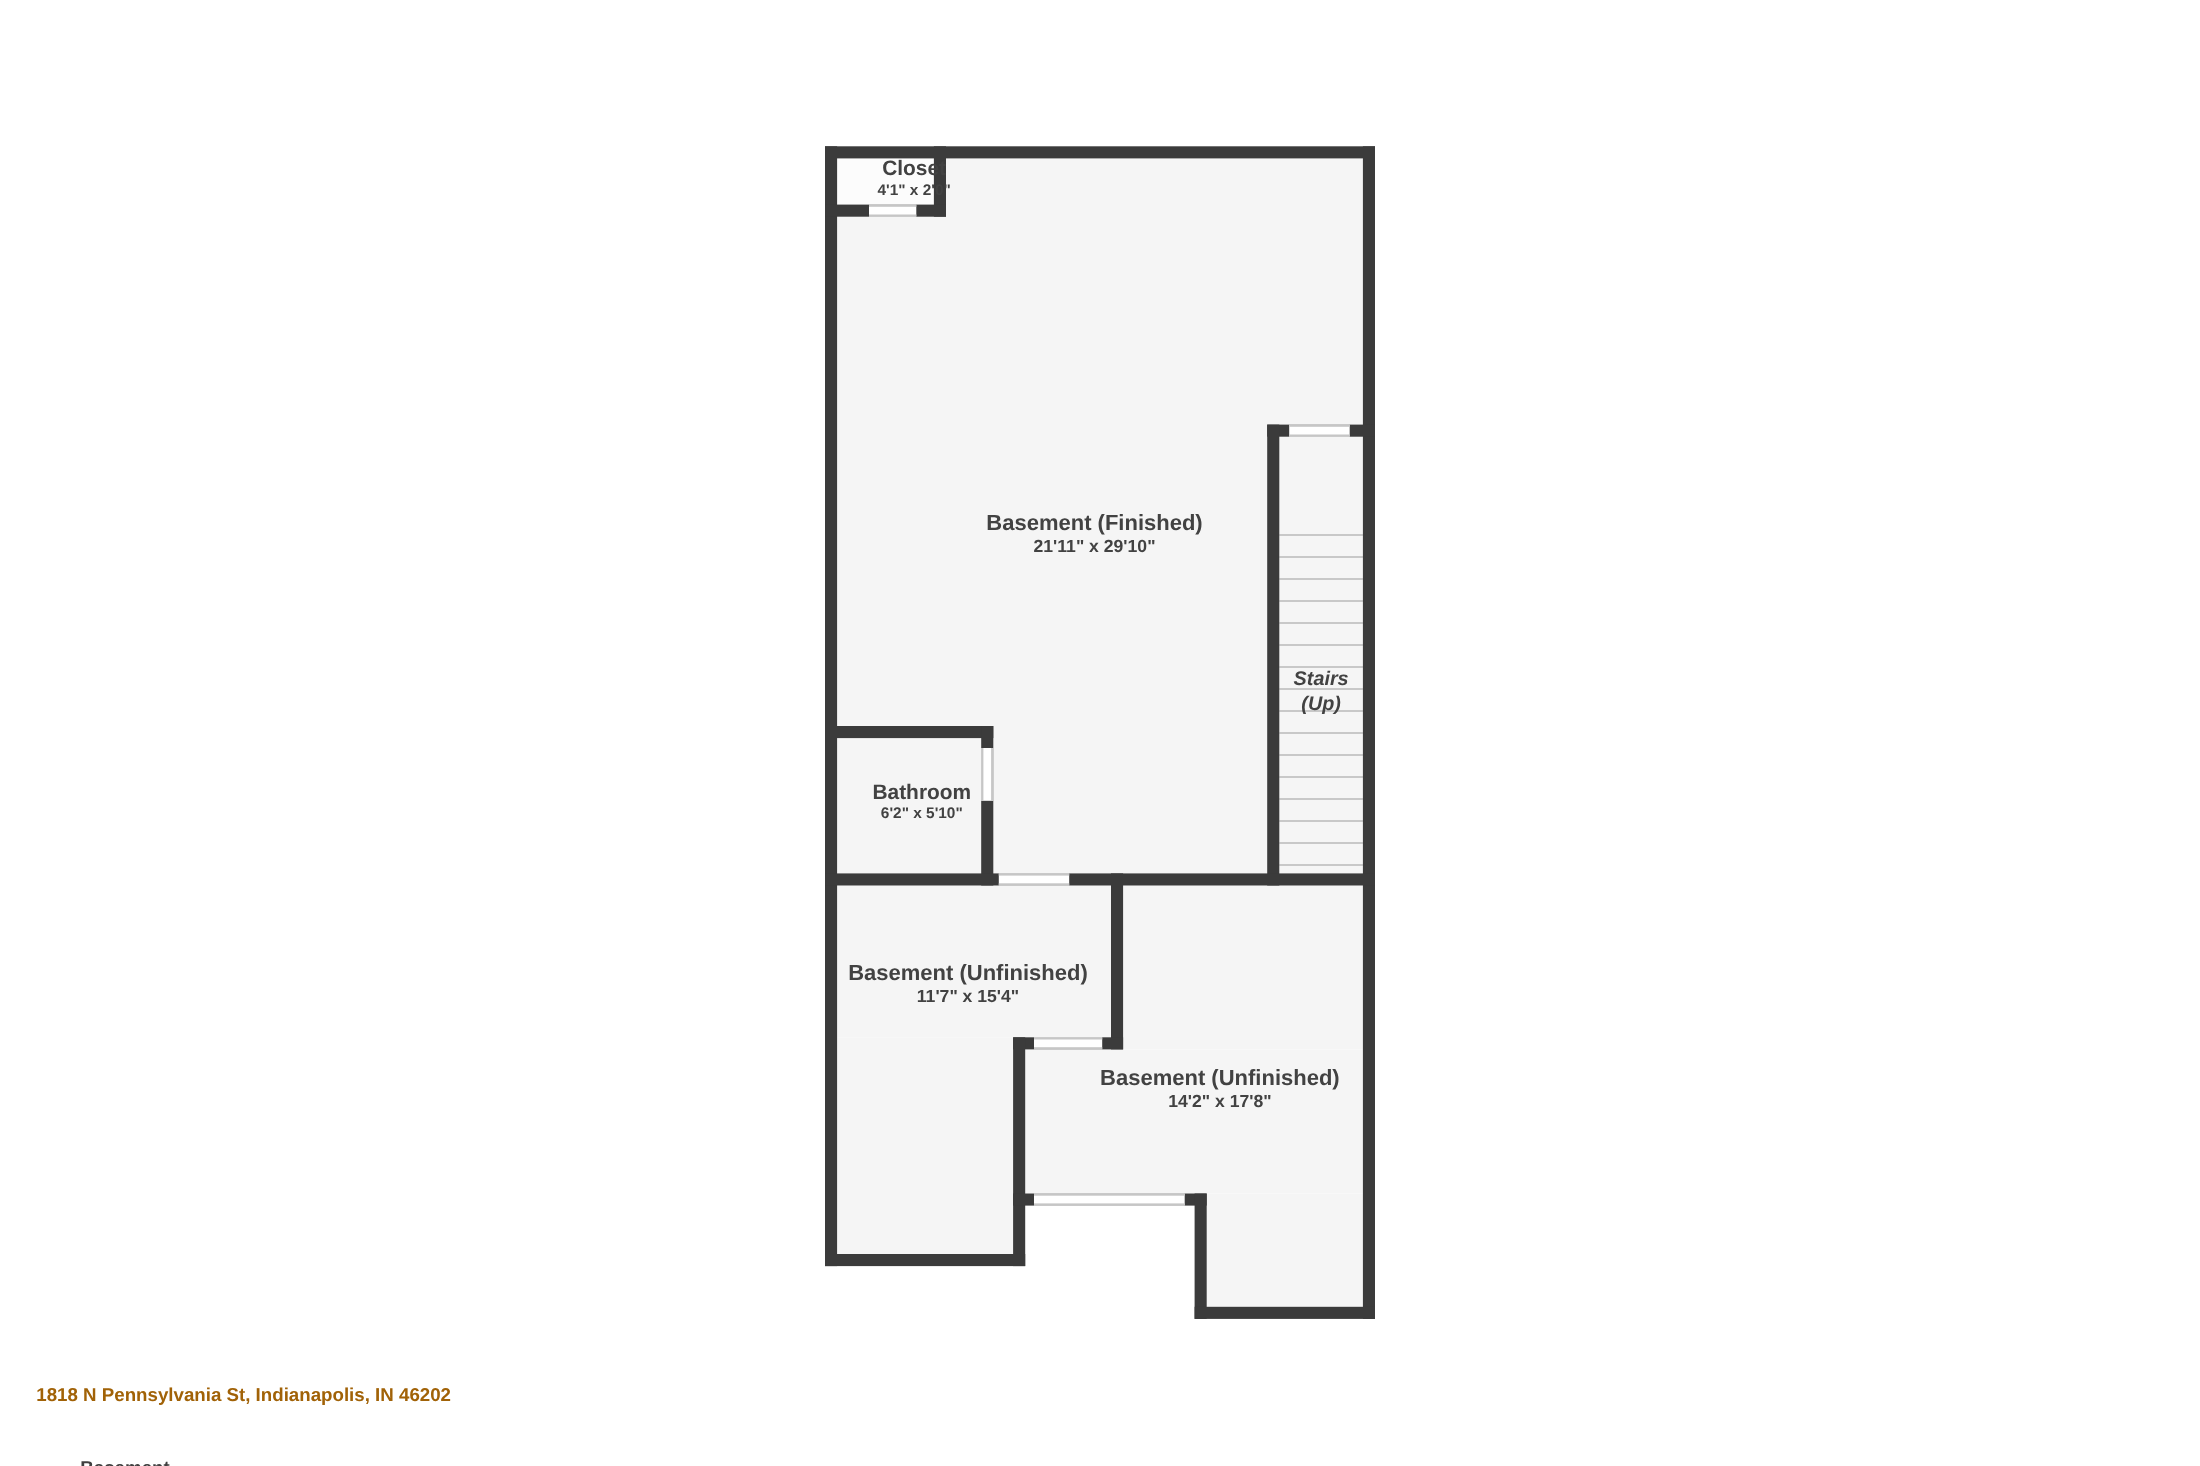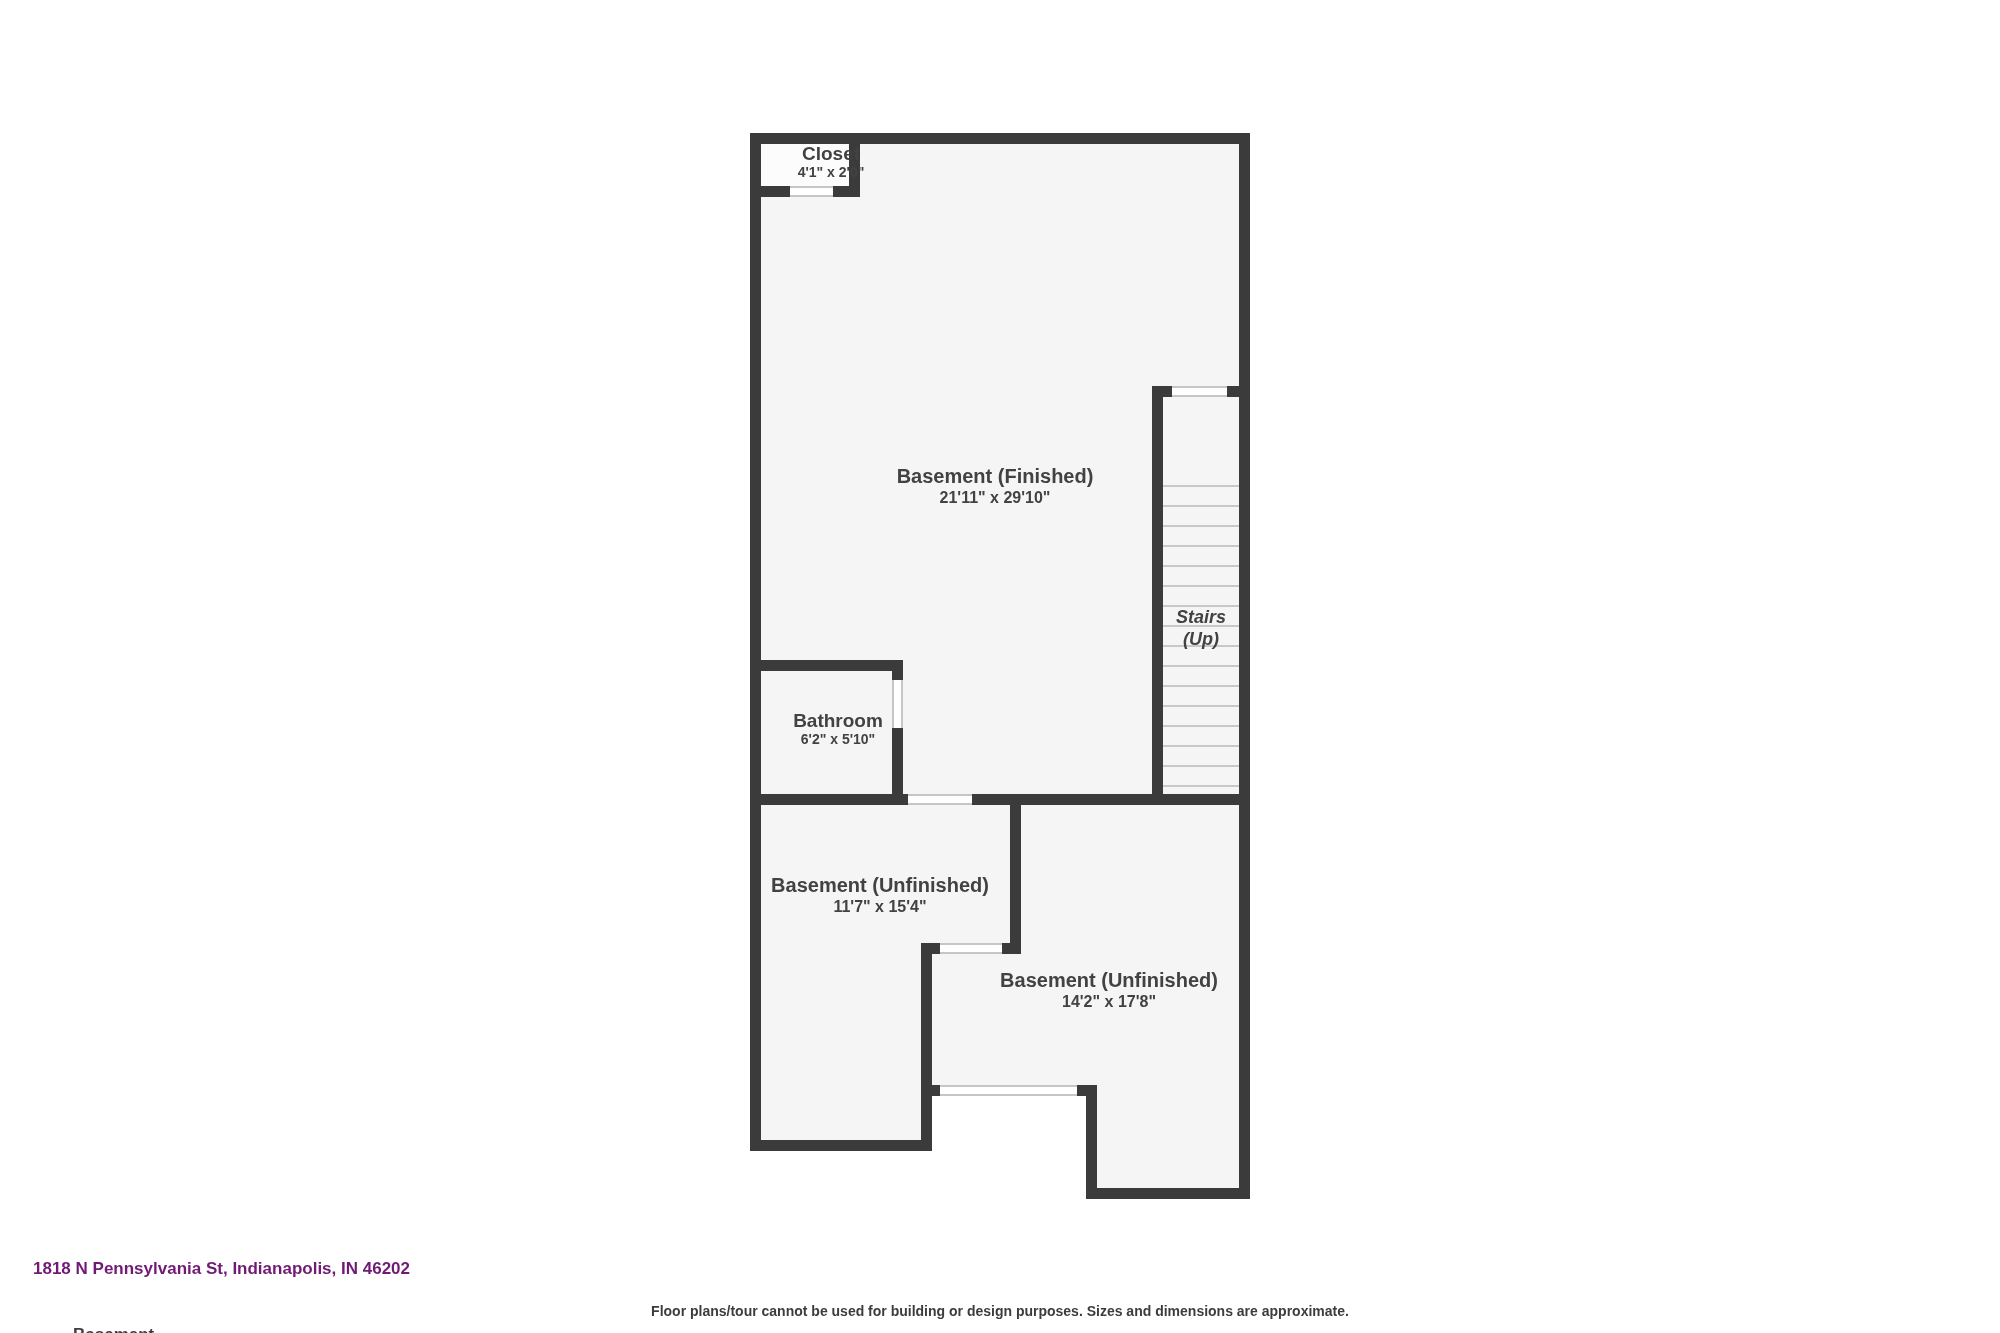--- a/index.html
+++ b/index.html
@@ -25,21 +25,21 @@
     text-align:center;
     color:#424242;
     font-weight:bold;
     white-space:nowrap;
   }
   .room-name{font-size:20px;line-height:24px;}
   .room-dims{font-size:16px;line-height:20px;}
   .room-name.small{font-size:19px;line-height:20px;}
   .room-dims.small{font-size:14px;line-height:17px;}
   .stairs-line{font-size:18px;line-height:22px;font-style:italic;}
-  .footer-address{position:absolute;left:33px;top:1259px;font-size:17px;font-weight:bold;color:#701a75;}
+  .footer-address{position:absolute;left:33px;top:1259px;font-size:17px;font-weight:bold;color:#a16207;}
   .footer-floor{position:absolute;left:33px;top:1325px;font-size:17px;font-weight:bold;color:#3f3f3f;margin-left:40px;}
   .footer-disclaimer{position:absolute;left:0;top:1303px;width:2000px;text-align:center;font-size:14px;font-weight:bold;color:#3c3c3c;}
 </style>
 </head>
 <body>
 
 <div class="canvas">
 
   <div class="floor" style="left:761px;top:144px;width:478px;height:650px;"></div>
   <div class="floor-light" style="left:761px;top:144px;width:88px;height:42px;"></div>
@@ -106,15 +106,14 @@
     <div class="room-dims">11'7" x 15'4"</div>
   </div>
 
   <div class="label" style="left:1109px;top:968px;">
     <div class="room-name">Basement (Unfinished)</div>
     <div class="room-dims">14'2" x 17'8"</div>
   </div>
 
   <div class="footer-address">1818 N Pennsylvania St, Indianapolis, IN 46202</div>
   <div class="footer-floor">Basement</div>
-  <div class="footer-disclaimer">Floor plans/tour cannot be used for building or design purposes. Sizes and dimensions are approximate.</div>
 
 </div>
 
 </body></html>

